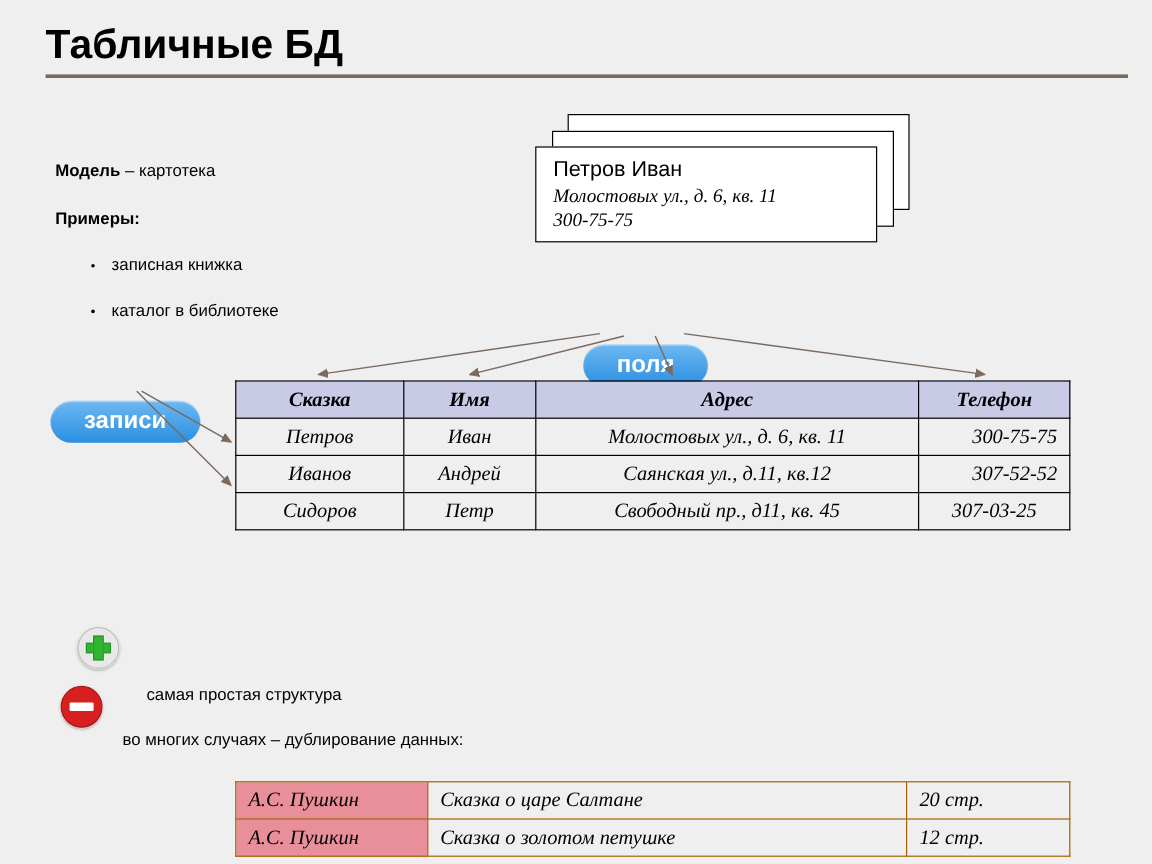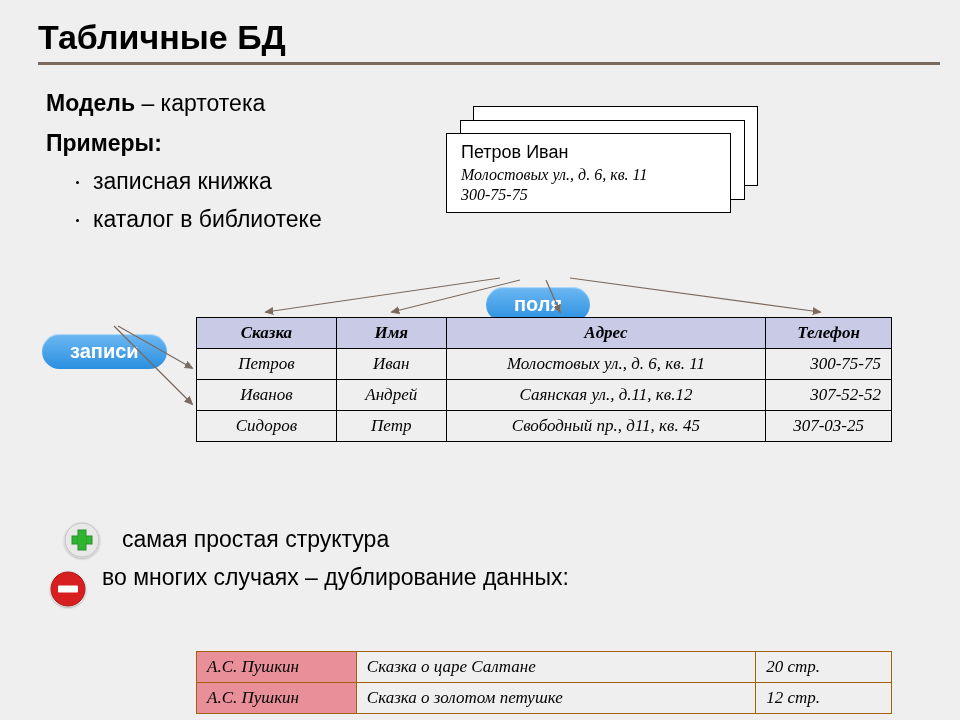--- a/index.html
+++ b/index.html
@@ -20,39 +20,40 @@
     background: #7a6a5e;
   }
   .title {
     position: absolute;
     left: 38px; top: 18px;
     font-size: 34px;
     font-weight: 700;
   }
   .line {
     position: absolute;
-    font-size: 23px;
+    font-size: 14px;
+    margin-top: 44px;
   }
   .bold { font-weight: 700; }
   .bullet-dot {
     display: inline-block;
     width: 3px; height: 3px;
     border-radius: 50%;
     background: #000;
     vertical-align: middle;
     margin-right: 14px;
     margin-left: 28px;
   }
 
   
   .card {
     position: absolute;
     background: #fff;
     border: 1px solid #000;
-    width: 285px; height: 80px; margin-top: 11px;
+    width: 285px; height: 80px;
   }
   .card3 { left: 473px; top: 95px; }
   .card2 { left: 460px; top: 109px; }
   .card1 { left: 446px; top: 122px; }
   .card1 .c-name { font-size: 18px; font-weight: 400; padding: 8px 14px 2px; }
   .card1 .c-sub  { font-size: 16px; font-style: italic; font-family: Georgia, 'Times New Roman', serif; padding: 0 14px; line-height: 1.25; }
 
   
   .pill {
     position: absolute;

